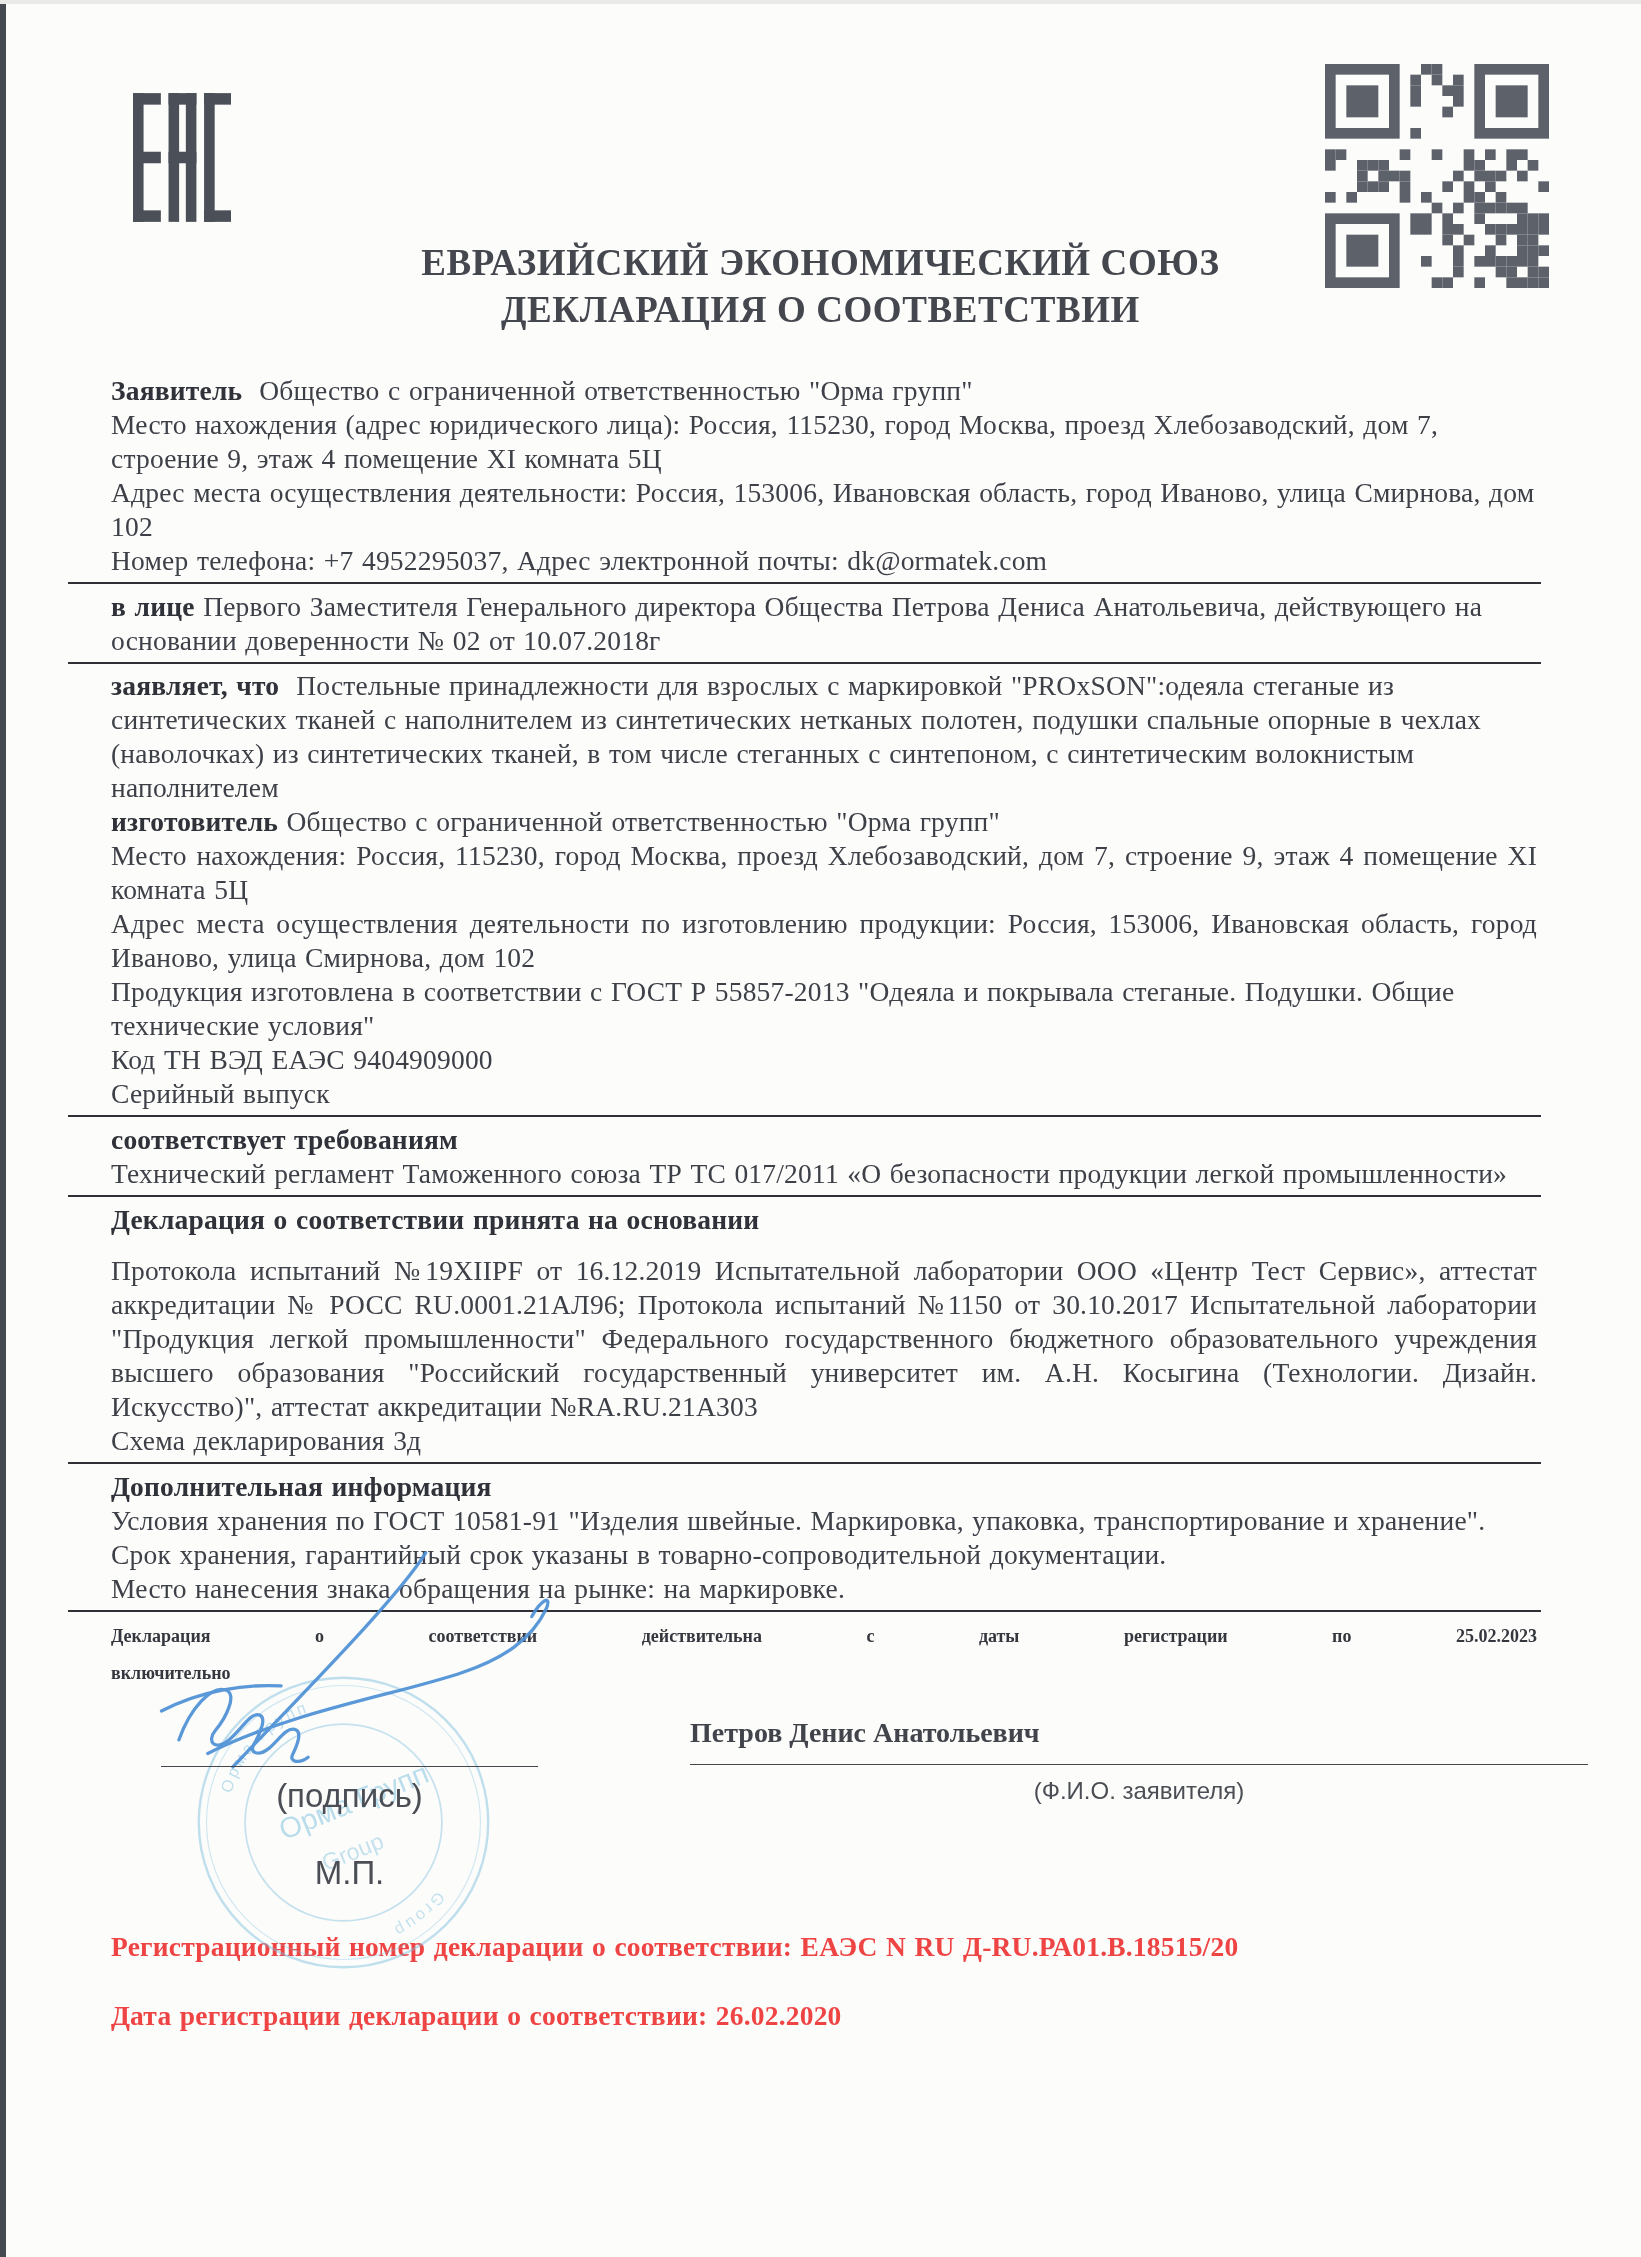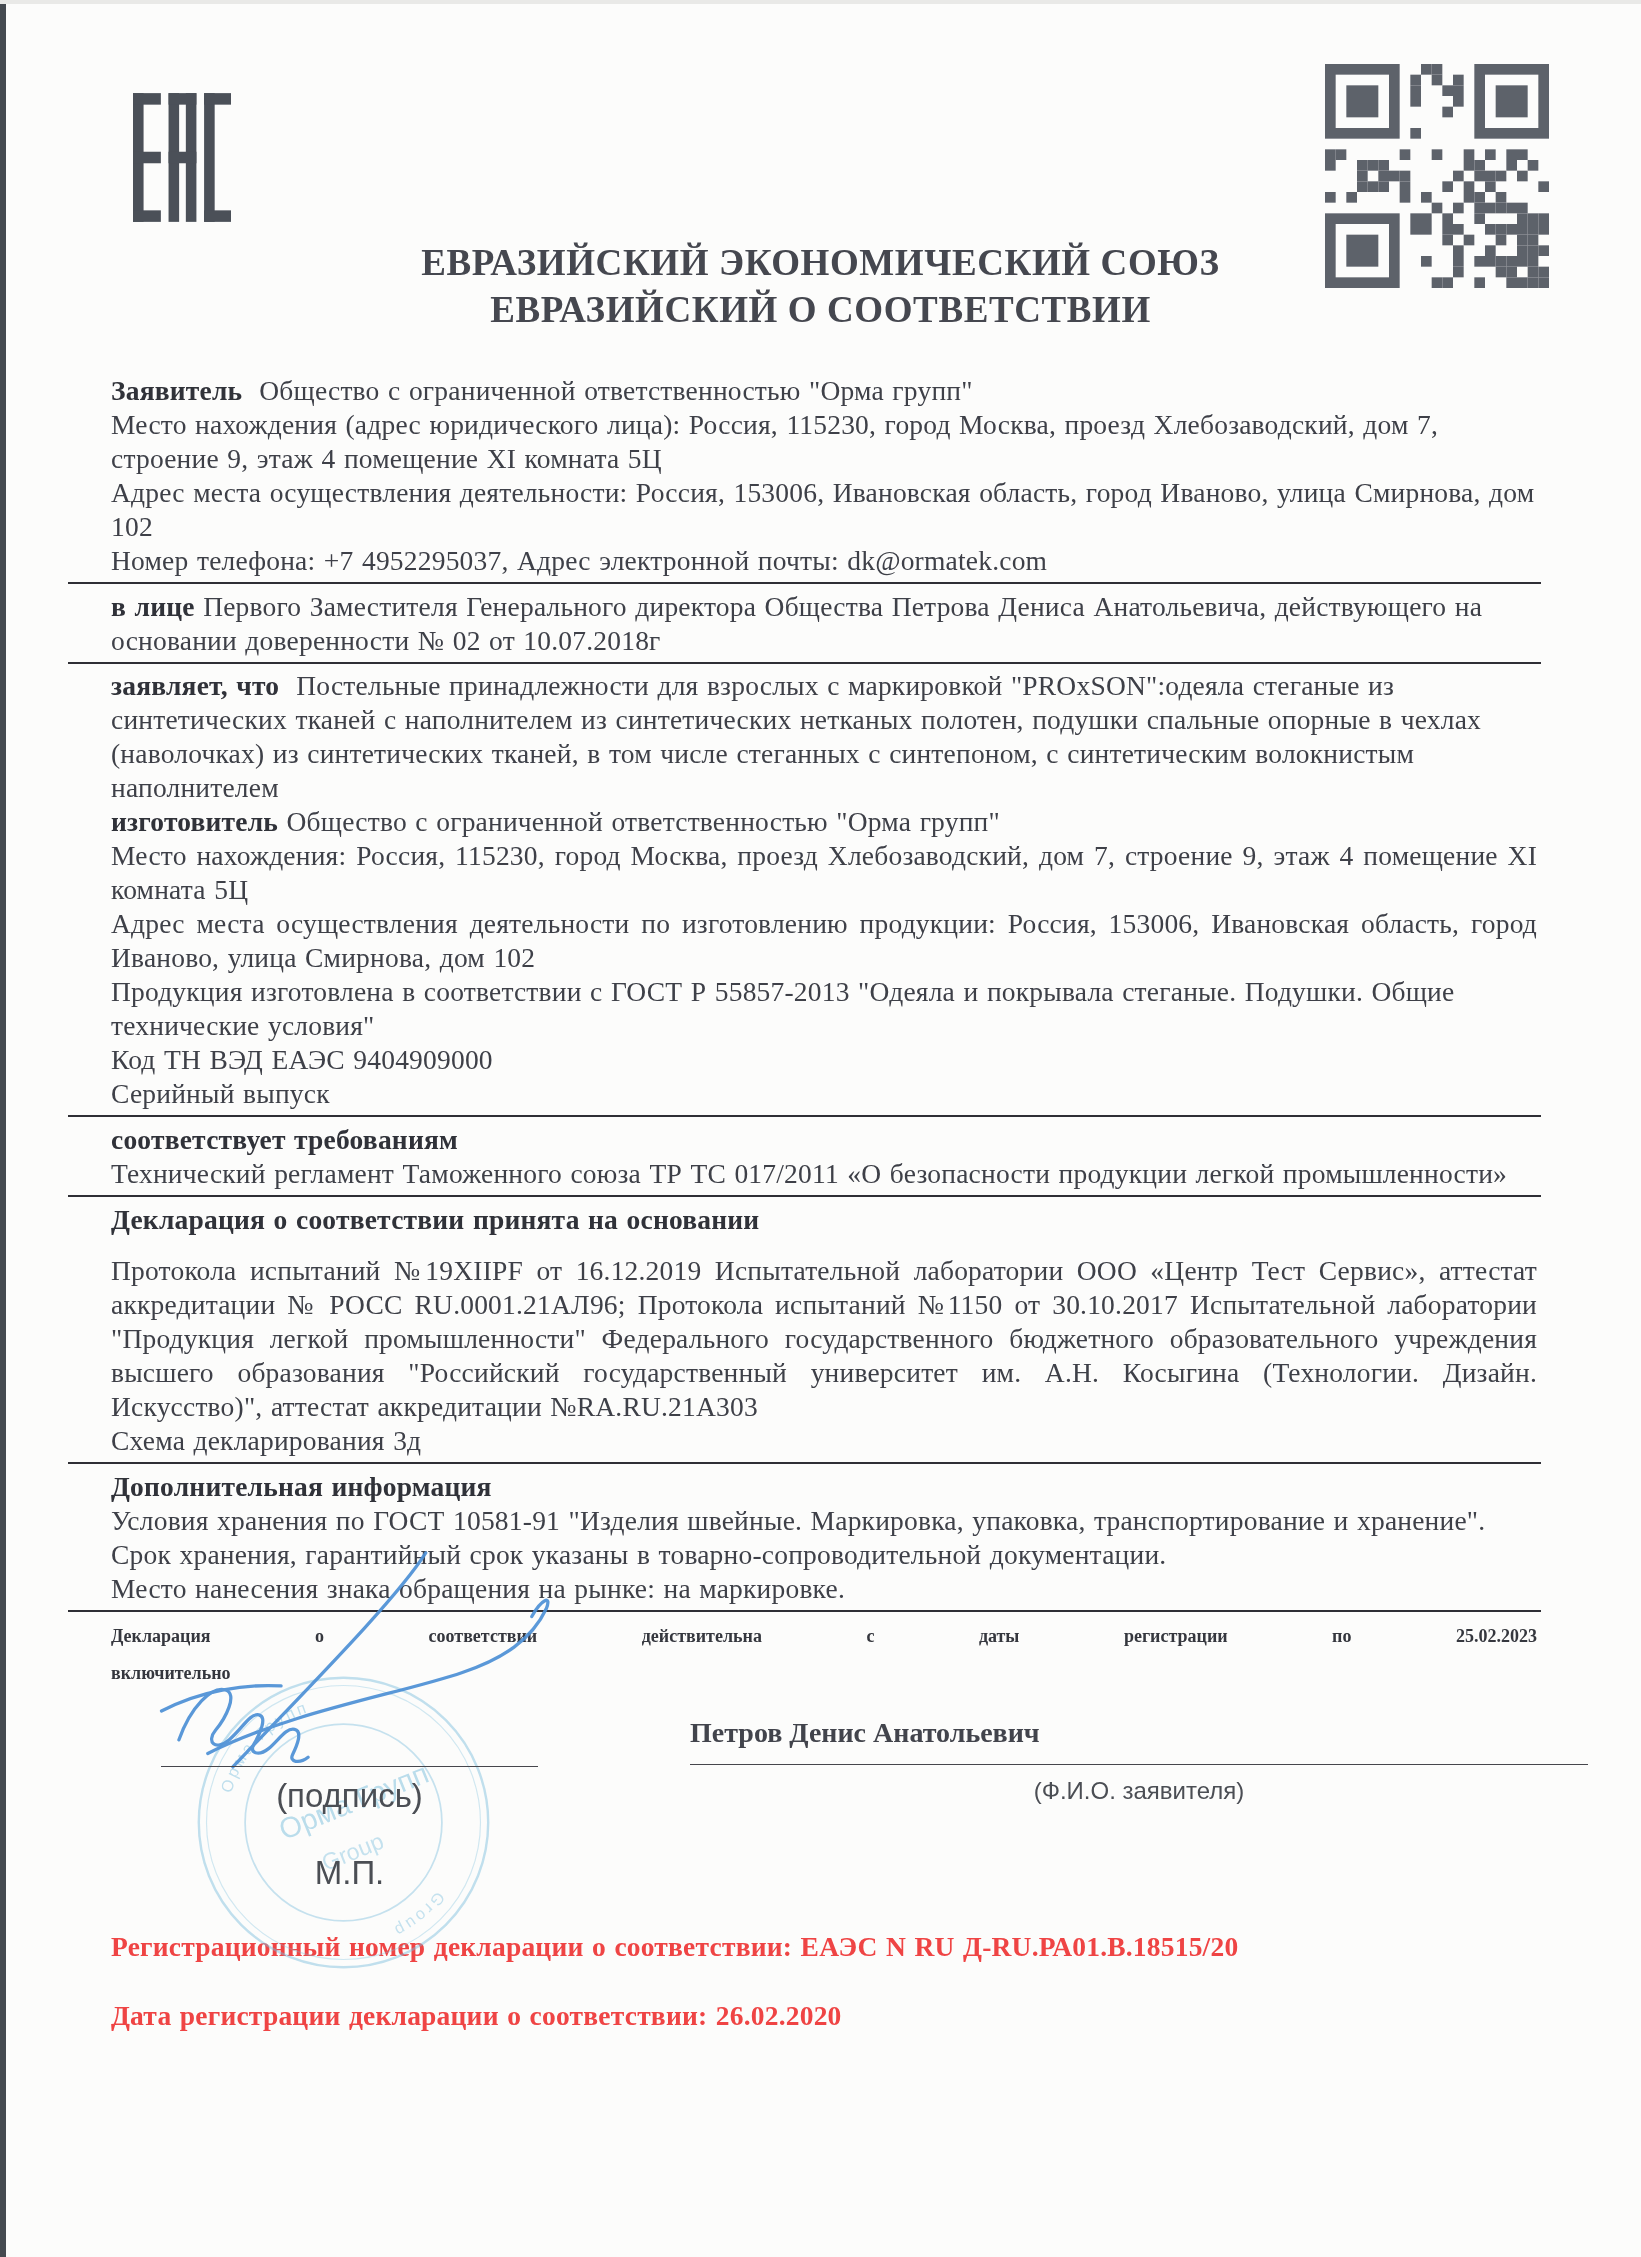--- a/index.html
+++ b/index.html
@@ -188,21 +188,21 @@
         <rect x="150" y="10" width="50" height="50" fill="#fcfcfb"></rect>
         <rect x="160" y="20" width="30" height="30" fill="#5d626a"></rect>
         <rect x="0" y="140" width="70" height="70"></rect>
         <rect x="10" y="150" width="50" height="50" fill="#fcfcfb"></rect>
         <rect x="20" y="160" width="30" height="30" fill="#5d626a"></rect>
       </g>
   </svg>
 
   <div class="title-block">
     <div>ЕВРАЗИЙСКИЙ ЭКОНОМИЧЕСКИЙ СОЮЗ</div>
-    <div>ЕВРАЗИЙСКИЙ О СООТВЕТСТВИИ</div>
+    <div>ДЕКЛАРАЦИЯ О СООТВЕТСТВИИ</div>
   </div>
 
   <div class="doc-body">
 
     <p><b class="lbl">Заявитель</b>&nbsp; <span>Общество с ограниченной ответственностью "Орма групп"</span></p>
     <p>Место нахождения (адрес юридического лица): Россия, 115230, город Москва, проезд Хлебозаводский, дом 7, строение 9, этаж 4 помещение XI комната 5Ц</p>
     <p>Адрес места осуществления деятельности: Россия, 153006, Ивановская область, город Иваново, улица Смирнова, дом 102</p>
     <p>Номер телефона: +7 4952295037, Адрес электронной почты: dk@ormatek.com</p>
     <hr class="rule">
 

